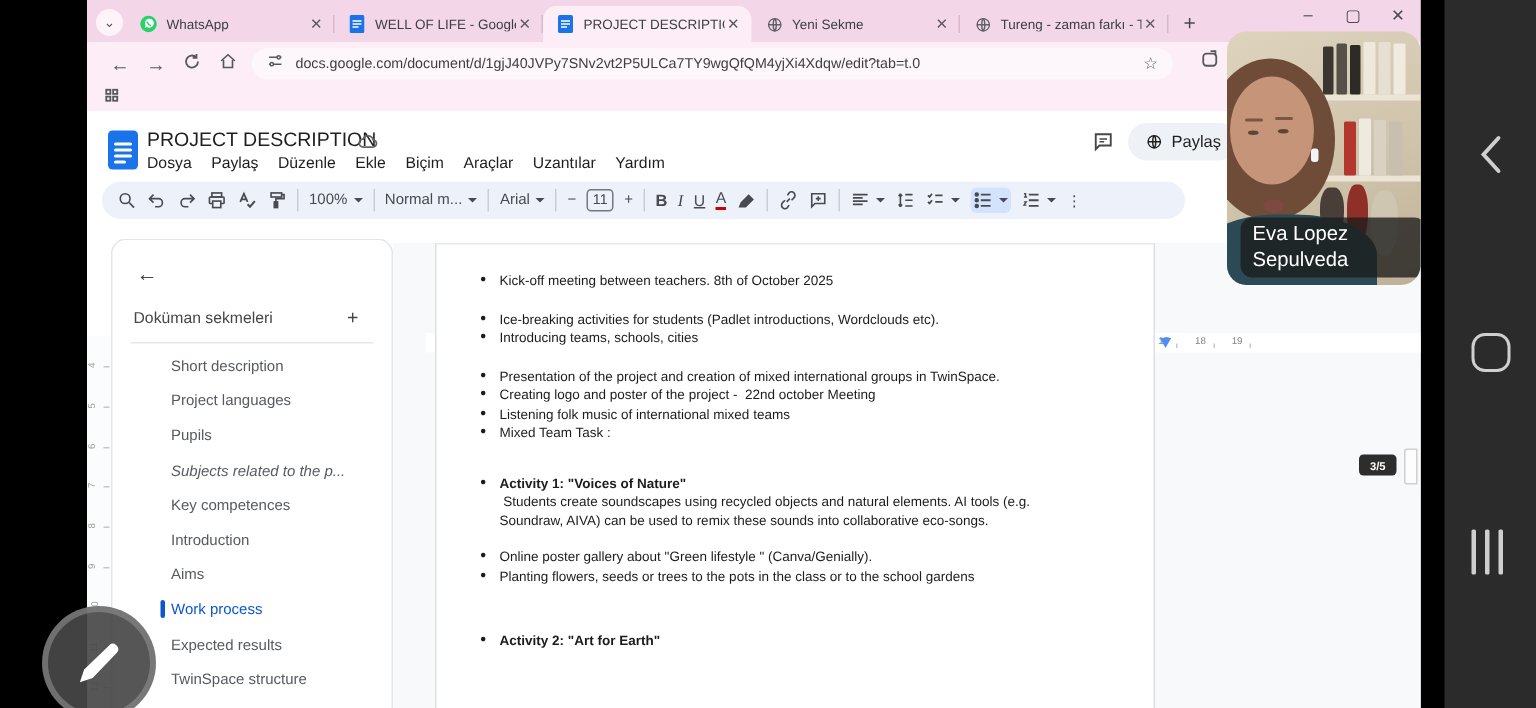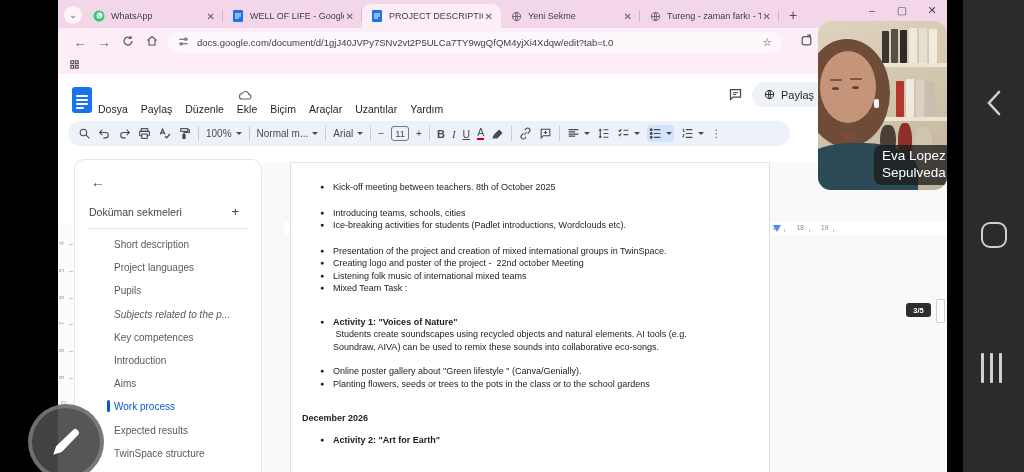--- a/index.html
+++ b/index.html
@@ -94,21 +94,21 @@
   .shelf { position:absolute; background:#ece5d5; height:4px; }
   .book { position:absolute; border-radius:1px; }
   .hang { position:absolute; border-radius:40% 40% 50% 50%; }
   #hair { position:absolute; left:-14px; top:18px; width:86px; height:108px; border-radius:50%; background:#6e4c38; }
   #face { position:absolute; left:2px; top:30px; width:56px; height:72px; border-radius:50%; background:#c69579; }
   .brow { position:absolute; width:12px; height:2px; background:#7a5742; border-radius:2px; }
   .eye { position:absolute; width:7px; height:3px; background:#5d4533; border-radius:50%; }
   #mouth { position:absolute; left:24px; top:112px; width:14px; height:9px; background:#7d4a42; border-radius:50%; }
   #shoulders { position:absolute; left:-20px; top:122px; width:120px; height:60px; background:#2c4a55; border-radius:45% 45% 0 0; }
   #earbud { position:absolute; left:56px; top:78px; width:5px; height:9px; background:#f4f4f4; border-radius:2px; }
-  #namelabel { position:absolute; left:9px; top:124px; width:124px; background:rgba(28,28,28,0.78); border-radius:8px; padding:2px 8px 4px; color:#fff; font-size:13.5px; line-height:17px;margin-left:47px; }
+  #namelabel { position:absolute; left:9px; top:124px; width:124px; background:rgba(28,28,28,0.78); border-radius:8px; padding:2px 8px 4px; color:#fff; font-size:13.5px; line-height:17px; }
 
   
   #phonenav { position:absolute; left:963px; top:0; width:61px; height:472px; background:#2b2b2b; z-index:10; }
   #nav-home { position:absolute; left:18px; top:222px; width:26px; height:26px; border:2.5px solid #cfcfcf; border-radius:9px; }
   #nav-recents { position:absolute; left:18px; top:353px; display:flex; gap:6px; }
   #nav-recents i { width:3px; height:30px; background:#cfcfcf; border-radius:1px; }
 
   
   #fab { position:absolute; left:28px; top:404px; width:76px; height:76px; border-radius:50%; background:rgba(72,72,72,0.92); border:4px solid rgba(150,150,150,0.55); z-index:50; display:flex; align-items:center; justify-content:center; }
 </style>
@@ -230,20 +230,21 @@
       </span>
     </div>
 
     <div id="docsapp">
       <div id="docsicon">
         <i style="top:8px;width:12px"></i>
           <i style="top:12px;width:12px"></i>
           <i style="top:16px;width:12px"></i>
           <i style="top:20px;width:8px"></i>
       </div>
+      <div id="doctitle">PROJECT DESCRIPTION</div>
       <span id="cloudico">
         <svg width="14" height="11" viewBox="0 0 24 18" fill="none" stroke="#5f6368" stroke-width="2">
             <path d="M7 15h11a4 4 0 0 0 .5-8A6 6 0 0 0 7 6a4.5 4.5 0 0 0 0 9z"></path>
           </svg>
       </span>
       <div id="menubar">
           <div>Dosya</div>
           <div>Paylaş</div>
           <div>Düzenle</div>
           <div>Ekle</div>
@@ -487,37 +488,36 @@
           <div class="htick" style="left: 549.1px;"></div>
           <div class="imarker" style="left: 88px; top: 1px; width: 9px; height: 3px; border-radius: 1px;"></div>
           <div class="imarker" style="left: 90px; top: 5px; width: 6px; height: 5px; clip-path: polygon(0px 0px, 100% 0px, 50% 100%);"></div>
           <div class="imarker" style="left: 489px; top: 3px; width: 8px; height: 7px; clip-path: polygon(0px 0px, 100% 0px, 50% 100%);"></div>
         </div>
       <div id="page"></div>
       <div id="doccontent">
           <div style="height: 10px;"></div>
           <div class="dl b"><span class="dot">●</span><span>Kick-off meeting between teachers. 8th of October 2025</span></div>
           <div style="height: 13px;"></div>
+          <div class="dl b"><span class="dot">●</span><span>Ice-breaking activities for students (Padlet introductions, Wordclouds etc).</span></div>
           <div class="dl b"><span class="dot">●</span><span>Introducing teams, schools, cities</span></div>
-          <div class="dl b"><span class="dot">●</span><span>Ice-breaking activities for students (Padlet introductions, Wordclouds etc).</span></div>
           <div style="height: 13px;"></div>
           <div class="dl b"><span class="dot">●</span><span>Presentation of the project and creation of mixed international groups in TwinSpace.</span></div>
           <div class="dl b"><span class="dot">●</span><span>Creating logo and poster of the project -  22nd october Meeting</span></div>
           <div class="dl b"><span class="dot">●</span><span>Listening folk music of international mixed teams</span></div>
           <div class="dl b"><span class="dot">●</span><span>Mixed Team Task :</span></div>
           <div style="height: 11px;"></div>
           <div style="height: 10px;"></div>
           <div class="dl b bold"><span class="dot">●</span><span>Activity 1: "Voices of Nature"</span></div>
           <div class="dl c"><span> Students create soundscapes using recycled objects and natural elements. AI tools (e.g.</span></div>
           <div class="dl c"><span>Soundraw, AIVA) can be used to remix these sounds into collaborative eco-songs.</span></div>
           <div style="height: 12px;"></div>
           <div class="dl b"><span class="dot">●</span><span>Online poster gallery about "Green lifestyle " (Canva/Genially).</span></div>
           <div class="dl b"><span class="dot">●</span><span>Planting flowers, seeds or trees to the pots in the class or to the school gardens</span></div>
           <div style="height: 22px;"></div>
-          <div class="dl h"><span>December 2026</span></div>
           <div style="height: 9px;"></div>
           <div class="dl b bold"><span class="dot">●</span><span>Activity 2: "Art for Earth"</span></div>
         </div>
 
       <div id="sidebarpanel">
         <span id="sb-back">←</span>
         <span id="sb-head">Doküman sekmeleri</span>
         <span id="sb-add">+</span>
         <div id="sb-div"></div>
         <div id="sb-items">

